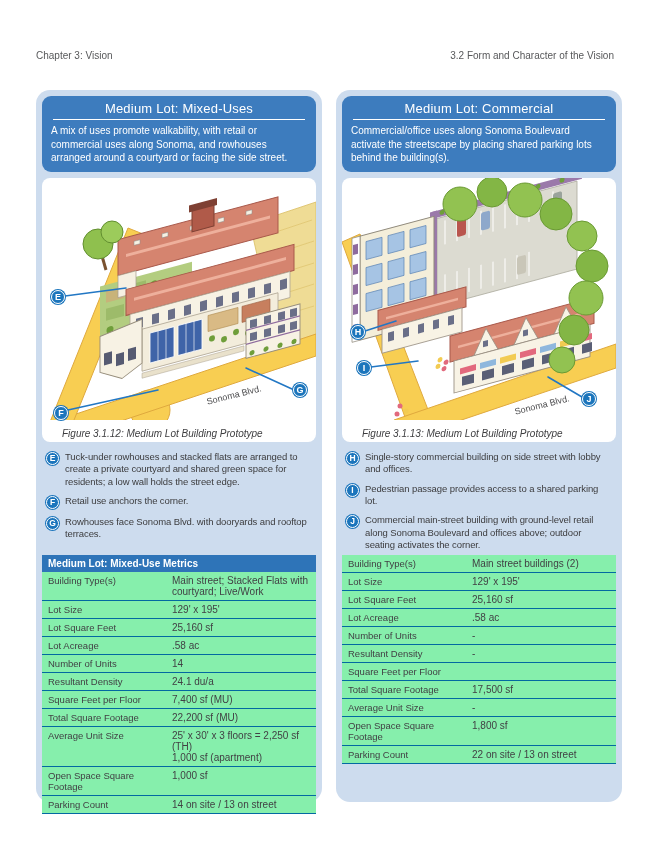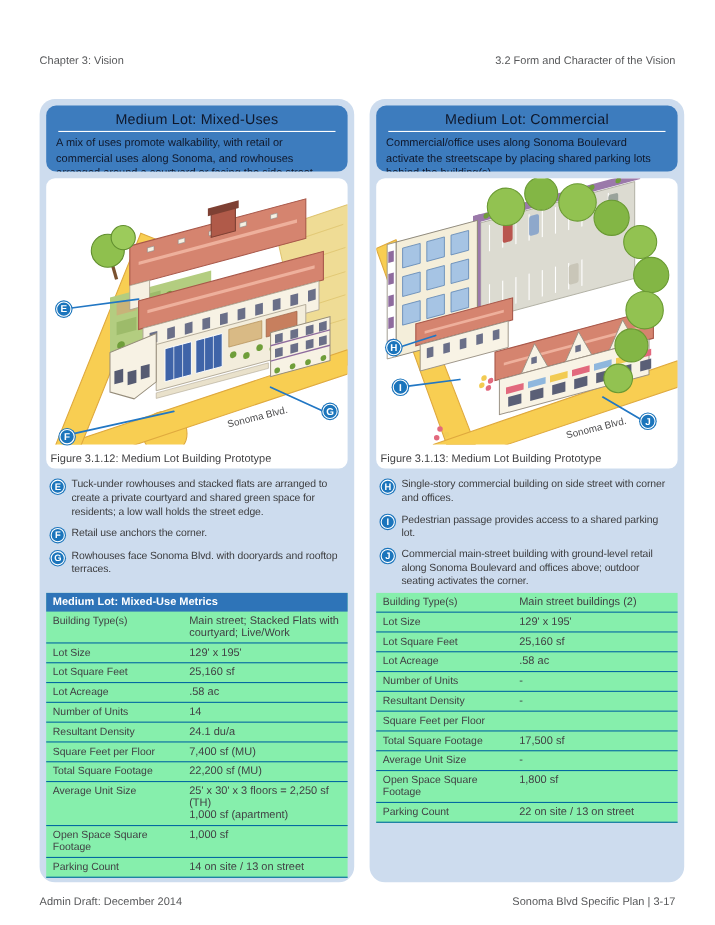--- a/index.html
+++ b/index.html
@@ -5,29 +5,29 @@
   html,body{margin:0;padding:0;background:#ffffff;}
   .page{position:relative;width:650px;height:841px;background:#ffffff;margin:18px auto;
         font-family:"Liberation Sans",sans-serif;overflow:hidden;}
   .page-header{position:absolute;top:32px;left:36px;right:36px;display:flex;
         justify-content:space-between;font-size:10px;color:#57585a;}
   .page-footer{position:absolute;top:797px;left:36px;right:36px;display:flex;
         justify-content:space-between;font-size:10px;color:#57585a;}
   .panels{position:absolute;top:72px;left:36px;display:flex;gap:14px;}
   .panel{width:286px;height:712px;background:#cddcee;border-radius:14px;
         padding:6px;box-sizing:border-box;}
-  .title-box{background:#3d7cbe;border-radius:9px;height:60px;box-sizing:border-box;
-        padding:5px 9px 6px;color:#0f172a;overflow:hidden;}
+  .title-box{background:#3d7cbe;border-radius:9px;height:76px;box-sizing:border-box;
+        padding:5px 9px 6px;color:#ffffff;overflow:hidden;}
   .panel-title{text-align:center;font-size:13px;letter-spacing:.2px;padding-bottom:3px;}
   .title-rule{border-top:1px solid #ffffff;margin:0 2px 4px;}
   .panel-desc{font-size:10px;line-height:1.35;}
   .figure-box{position:relative;background:#ffffff;border-radius:8px;height:264px;
         margin-top:6px;overflow:hidden;}
   .figure-box svg{display:block;}
-  .figure-caption{position:absolute;left:4px;bottom:3px;
+  .figure-caption{position:absolute;left:20px;bottom:3px;font-style:italic;
         font-size:10px;color:#3e3e40;}
   .street-label{position:absolute;width:100px;text-align:center;font-size:9px;
         color:#4a4a4c;transform:rotate(-14deg);}
   .marker{position:absolute;width:14px;height:14px;border-radius:50%;background:#1b75bc;
         color:#fff;font-size:9px;font-weight:bold;display:flex;align-items:center;
         justify-content:center;border:1px solid #ffffff;box-shadow:0 0 0 1px #1b75bc;
         box-sizing:border-box;z-index:3;}
   .callouts{height:104px;margin:9px 0 0;padding:0 4px;list-style:none;}
   .callout{display:flex;gap:6px;margin-bottom:7px;font-size:9.5px;line-height:1.3;
         color:#3c3c3e;letter-spacing:-0.1px;}
@@ -418,21 +418,21 @@
         <div class="marker" style="left:15px;top:183px">I</div>
         <div class="marker" style="left:240px;top:214px">J</div>
         <div class="street-label" style="left:150px;top:222px">Sonoma Blvd.</div>
         <div class="figure-caption">Figure 3.1.13: Medium Lot Building Prototype</div>
       </div>
 
       <ul class="callouts">
 
           <li class="callout">
             <span class="badge">H</span>
-            <span>Single-story commercial building on side street with corner and offices.</span>
+            <span>Single-story commercial building on side street with lobby and offices.</span>
           </li>
 
           <li class="callout">
             <span class="badge">I</span>
             <span>Pedestrian passage provides access to a shared parking lot.</span>
           </li>
 
           <li class="callout">
             <span class="badge">J</span>
             <span>Commercial main-street building with ground-level retail along Sonoma Boulevard and offices above; outdoor seating activates the corner.</span>
@@ -493,17 +493,13 @@
 
             <div class="mrow">
               <div class="mlabel">Parking Count</div>
               <div class="mvalue">22 on site / 13 on street</div>
             </div>
           </div>
       </div>
     </section>
   </div>
 
-  <div class="page-footer">
-    <span>Admin Draft: December 2014</span>
-    <span>Sonoma Blvd Specific Plan   |   3-17</span>
-  </div>
 </div>
 
 </body></html>

